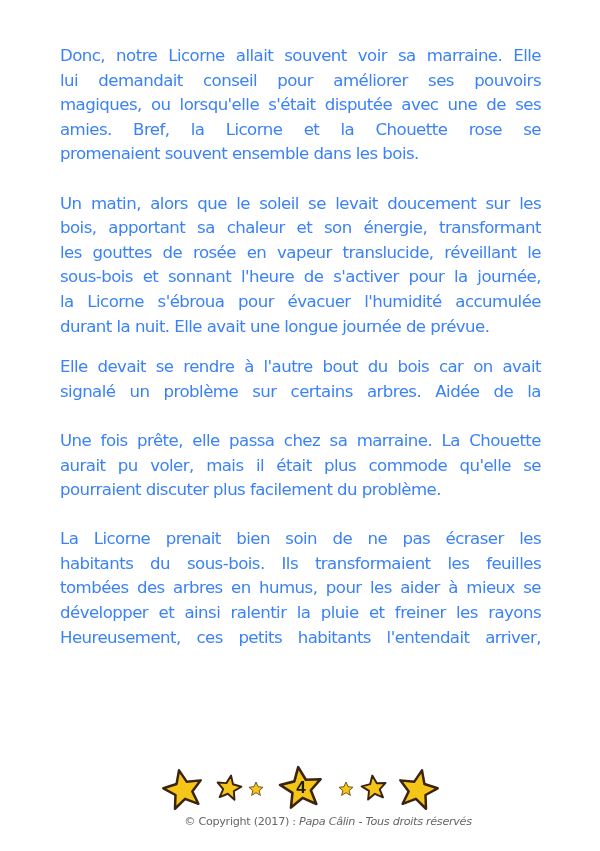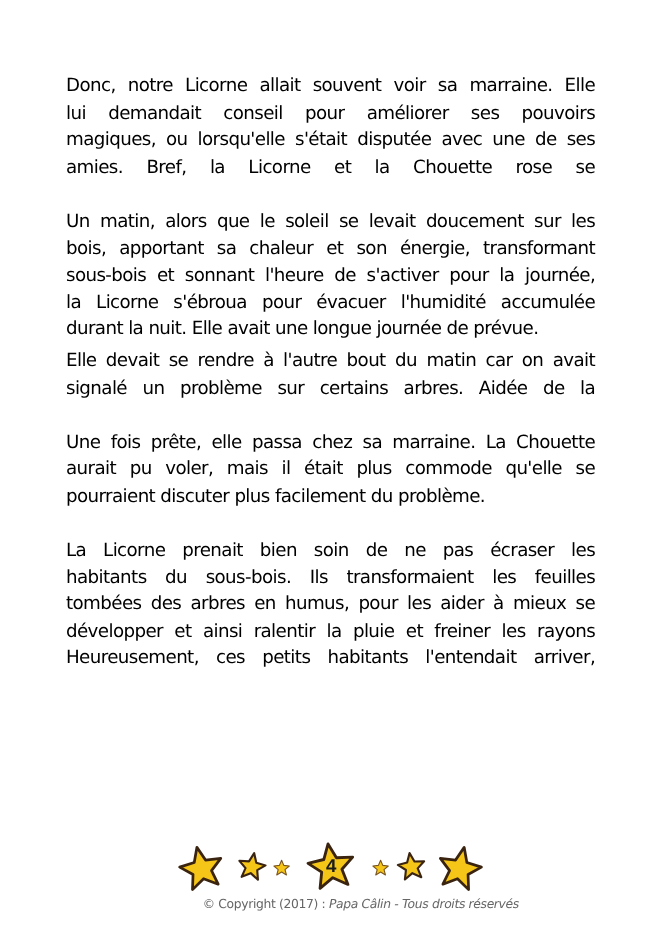--- a/index.html
+++ b/index.html
@@ -1,25 +1,25 @@
 <!DOCTYPE html>
 <html><head>
   <meta charset="utf-8">
   <style>
     html, body { margin: 0; padding: 0; background: #ffffff; }
     body { width: 600px; height: 851px; position: relative; overflow: hidden; }
     .page { position: absolute; left: 0; top: 0; width: 600px; height: 851px; background: #fff; }
     .content {
-      position: absolute; left: 60px; top: 66px; width: 481px;
+      position: absolute; left: 60px; top: 44px; width: 481px;
       font-family: "DejaVu Sans", sans-serif;
-      font-size: 16.6px; line-height: 24.6px; color: #000000;
+      font-size: 16.6px; line-height: 24.6px; color: #3b82f6;
       letter-spacing: -0.55px; word-spacing: 0px;
     }
     .content p { margin: 0 0 24.6px 0; text-align: justify; }
-    .content p.tight { margin-bottom: 4px; }
+    .content p.tight { margin-bottom: 16px; }
     .content p .line { display: block; text-align: justify; text-align-last: justify; }
     .content p .line.last { text-align-last: left; }
     .stars { position: absolute; left: 0; top: 762px; width: 600px; height: 52px; }
     .star { position: absolute; }
     .star svg { display: block; overflow: visible; }
     .page-num {
       position: absolute; left: 0; top: 0; width: 100%; height: 100%;
       display: flex; align-items: center; justify-content: center;
       font-family: "Liberation Sans", sans-serif; font-weight: bold; font-size: 17px; color: #1b1b1b;
       padding-top: 2px; box-sizing: border-box;
@@ -33,30 +33,32 @@
 </head>
 <body>
 
 <div class="page">
   <div class="content">
     <p>
       <span class="line">Donc, notre Licorne allait souvent voir sa marraine. Elle</span>
       <span class="line">lui demandait conseil pour améliorer ses pouvoirs</span>
       <span class="line">magiques, ou lorsqu'elle s'était disputée avec une de ses</span>
       <span class="line">amies. Bref, la Licorne et la Chouette rose se</span>
+      <span class="line last">promenaient souvent ensemble dans les bois.</span>
     </p>
     <p class="tight">
       <span class="line">Un matin, alors que le soleil se levait doucement sur les</span>
       <span class="line">bois, apportant sa chaleur et son énergie, transformant</span>
+      <span class="line">les gouttes de rosée en vapeur translucide, réveillant le</span>
       <span class="line">sous-bois et sonnant l'heure de s'activer pour la journée,</span>
       <span class="line">la Licorne s'ébroua pour évacuer l'humidité accumulée</span>
       <span class="line last">durant la nuit. Elle avait une longue journée de prévue.</span>
     </p>
     <p>
-      <span class="line">Elle devait se rendre à l'autre bout du matin car on avait</span>
+      <span class="line">Elle devait se rendre à l'autre bout du bois car on avait</span>
       <span class="line">signalé un problème sur certains arbres. Aidée de la</span>
     </p>
     <p>
       <span class="line">Une fois prête, elle passa chez sa marraine. La Chouette</span>
       <span class="line">aurait pu voler, mais il était plus commode qu'elle se</span>
       <span class="line last">pourraient discuter plus facilement du problème.</span>
     </p>
     <p>
       <span class="line">La Licorne prenait bien soin de ne pas écraser les</span>
       <span class="line">habitants du sous-bois. Ils transformaient les feuilles</span>

